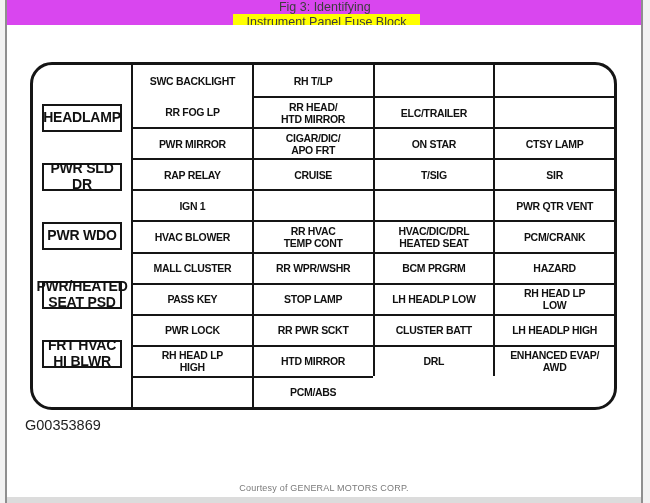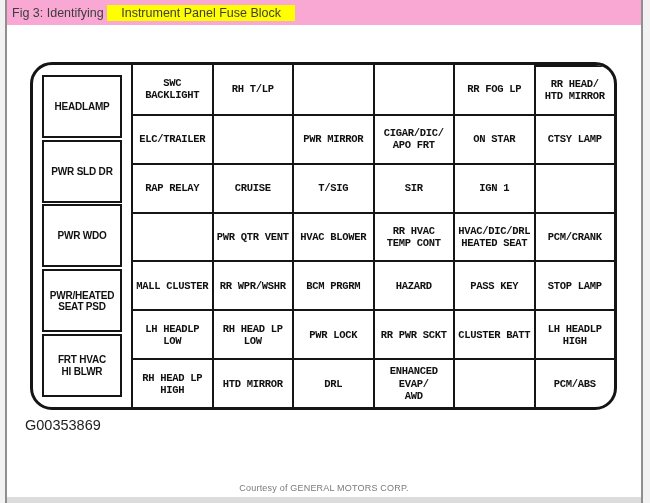--- a/index.html
+++ b/index.html
@@ -52,39 +52,38 @@
     width: 98px;
     flex: none;
     display: flex;
     flex-direction: column;
     justify-content: space-evenly;
     align-items: center;
     padding: 8px 0;
   }
   .fuse-box {
     width: 80px;
-    height: 63px;
+    height: 28px;
     border: 2.5px solid #151515;
     display: flex;
     align-items: center;
     justify-content: center;
     text-align: center;
     font-weight: bold;
-    font-size: 10px;
+    font-size: 14px;
     line-height: 1.12;
     white-space: pre-line;
     color: #111;
     letter-spacing: -0.2px;
   }
   .fuse-grid {
     flex: 1;
     display: grid;
-    grid-template-columns: repeat(6, 1fr);
+    grid-template-columns: repeat(4, 1fr);
     grid-auto-rows: 1fr;
-    font-family: Liberation Mono, monospace;
   }
   .cell {
     border-left: 2px solid #151515;
     border-top: 2px solid #151515;
     display: flex;
     align-items: center;
     justify-content: center;
     text-align: center;
     font-weight: bold;
     font-size: 10.5px;
@@ -116,21 +115,21 @@
     left: 0; right: 0; bottom: 0;
     height: 6px;
     background: #dcdcdc;
   }
 </style>
 </head>
 <body>
 
 <div class="frame">
 
-  <div class="titlebar" style="background: #f9a8d4;">
+  <div class="titlebar" style="background: #d946ef; flex-direction: column;">
     <span>Fig 3: Identifying </span><span class="hl" style="background: rgb(255, 255, 0);">Instrument Panel Fuse Block</span>
   </div>
 
   <div class="content">
 
     <div class="fuse-panel">
       <div class="left-col">
           <div class="fuse-box">HEADLAMP</div>
           <div class="fuse-box">PWR SLD DR</div>
           <div class="fuse-box">PWR WDO</div>

